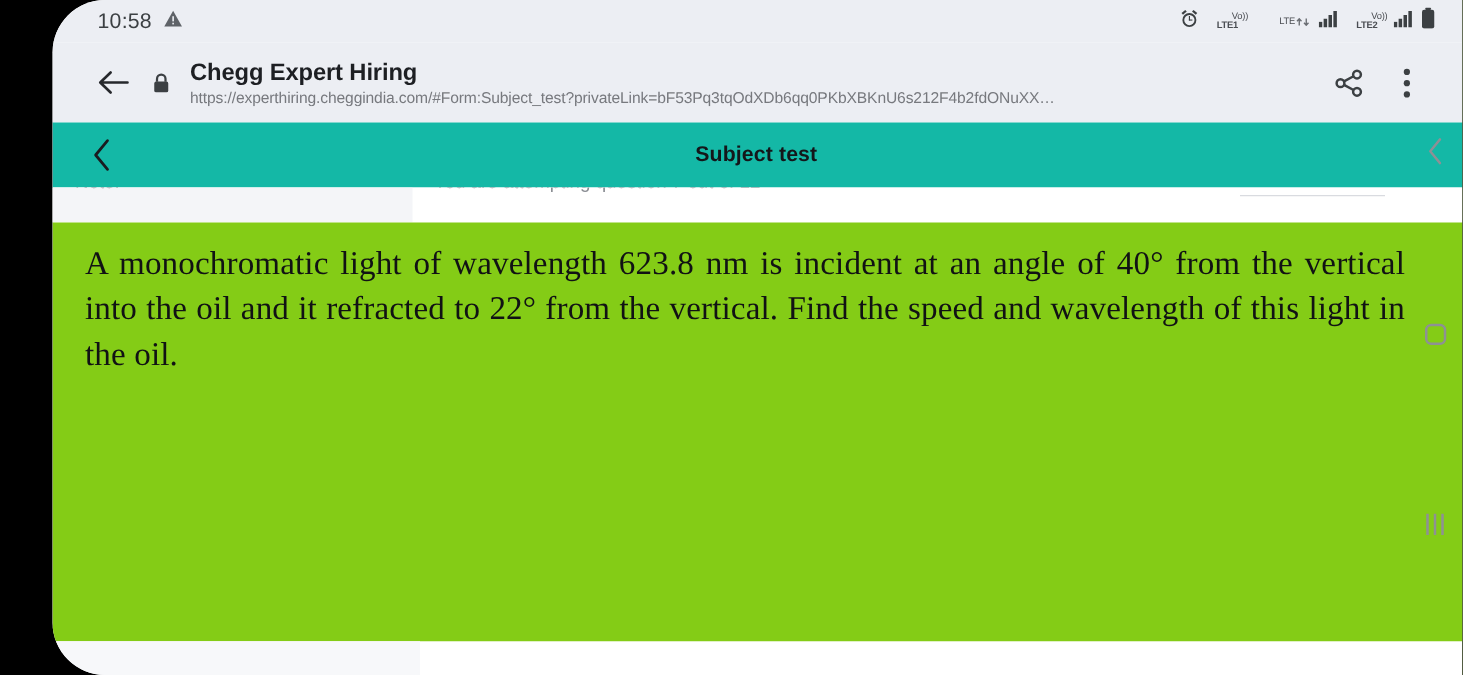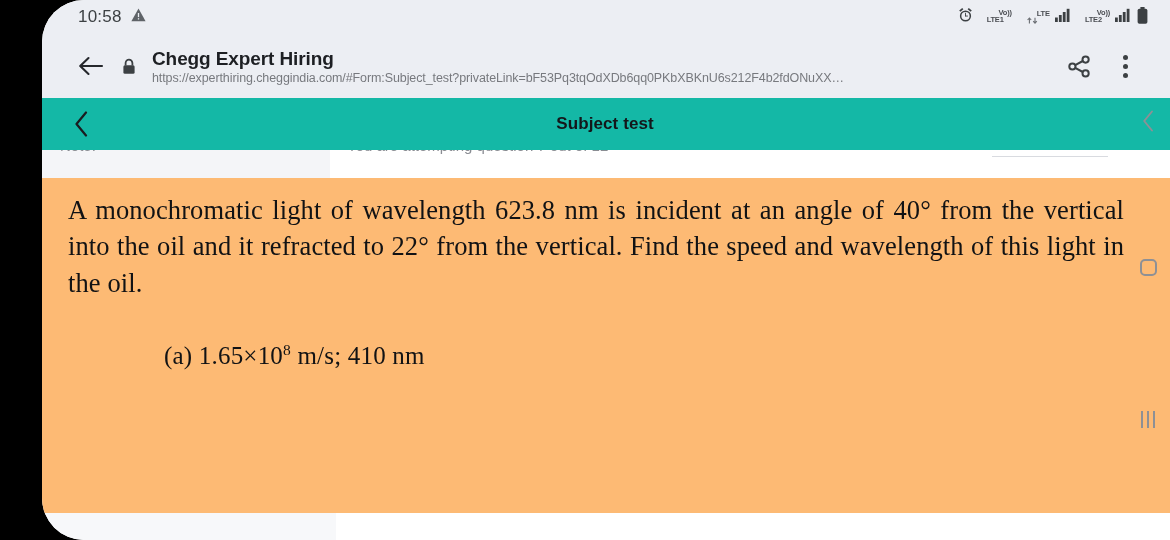--- a/index.html
+++ b/index.html
@@ -52,24 +52,24 @@
   .warn-tri { display: block; }
   .status-right { display: flex; align-items: center; gap: 5px; }
   .si { display: block; }
   .dual-stack {
     display: flex;
     flex-direction: column;
     align-items: center;
     line-height: 0.92;
     color: #4a4d52;
   }
-  .dual-top { font-size: 7.5px; font-weight: bold; letter-spacing: -0.2px; margin-left: 20px; }
+  .dual-top { font-size: 7.5px; font-weight: normal; letter-spacing: -0.2px; margin-left: 20px; }
   .dual-bot { font-size: 7.5px; font-weight: bold; letter-spacing: -0.2px; }
   .lte-plain {
-    display: flex; flex-direction: column; align-items: center;
+    display: flex; align-items: center;
     line-height: 0.95; color: #4a4d52;
   }
 
   
   .browser-bar {
     position: absolute;
     left: 0; top: 34px;
     width: 1128px;
     height: 64px;
     background: #eceef3;
@@ -184,21 +184,21 @@
     height: 1px;
     background: #d9dbe0;
   }
 
   
   .content {
     position: absolute;
     left: 0; top: 178px;
     width: 1128px;
     height: 335px;
-    background: #fdba74;
+    background: #84cc16;
     padding: 14px 46px 0 26px;
   }
   .question-text {
     font-family: "Liberation Serif", serif;
     font-size: 26.5px;
     line-height: 1.37;
     color: #111214;
     text-align: justify;
     text-justify: inter-word;
     letter-spacing: 0.1px;
@@ -368,21 +368,20 @@
       <div class="note-left-panel"></div>
       <div class="note-label">Note:</div>
       <div class="note-text">You are attempting question 7 out of 12</div>
       <div class="note-rule"></div>
     </div>
 
     <div class="content">
       <div class="question-text"><span>A monochromatic light of wavelength 623.8 nm is incident at an angle of </span><span class="deg">40°</span><span> from the vertical into the oil and it refracted to </span><span class="deg">22°</span><span> from the vertical. Find the speed and wavelength of this light in the oil.</span></div>
 
       <div class="options">
-        <div class="option-row"><span>(a)</span>&nbsp;<span>1.65×10</span><sup>8</sup>&nbsp;<span>m/s;</span>&nbsp;<span>410 nm</span></div>
 
 
 
       </div>
     </div>
 
     <div class="bottom-panel"></div>
 
     <div class="sys-nav">
       <div class="sys-btn sys-back">

